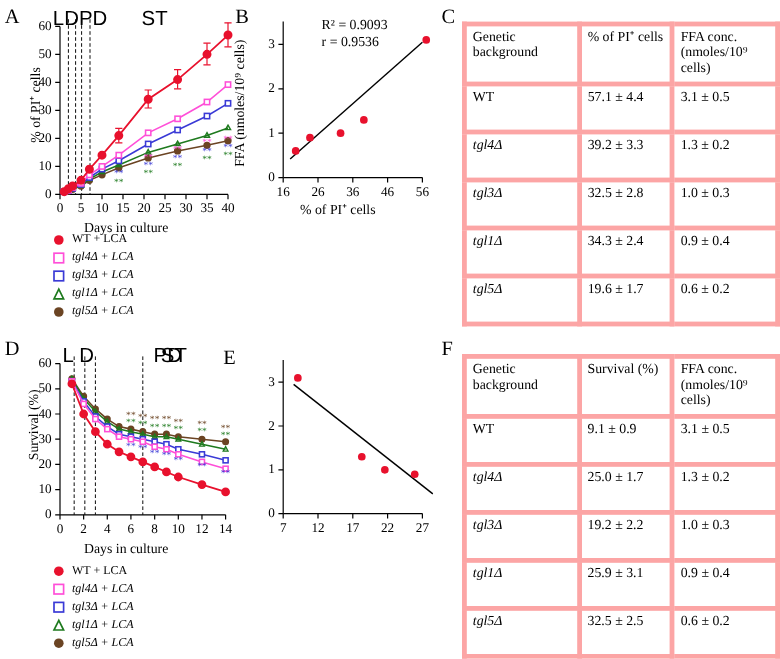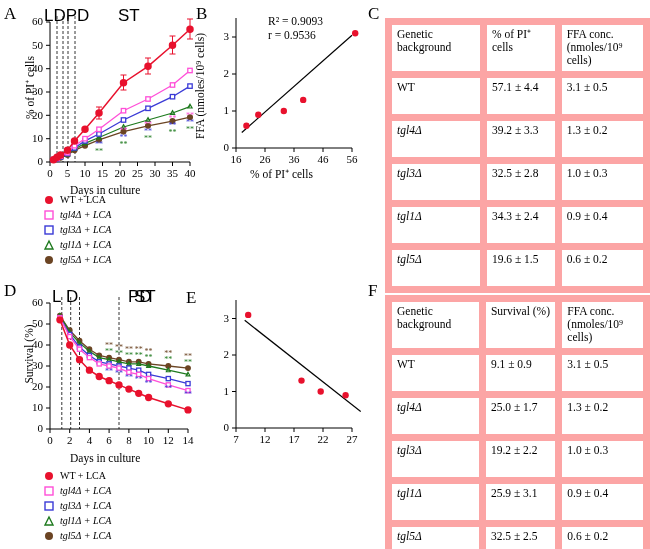--- a/index.html
+++ b/index.html
@@ -1,21 +1,21 @@
 <!DOCTYPE html>
 <html><head>
 <meta charset="utf-8">
 <style>
   html,body{margin:0;padding:0;background:#fff;}
   body{width:650px;height:549px;position:relative;font-family:"Liberation Serif",serif;color:#000;overflow:hidden;}
   .panel-label{position:absolute;font-family:"Liberation Serif",serif;font-size:17px;font-weight:normal;}
   .abs{position:absolute;}
   svg{display:block;}
   table.gtab{border-collapse:collapse;font-family:"Liberation Serif",serif;font-size:11.5px;}
-  table.gtab td{border:7px solid #fca5a5;padding:3px 5px;vertical-align:top;line-height:1.15;}
+  table.gtab td{border:4px solid #fca5a5;padding:3px 5px;vertical-align:top;line-height:1.15;}
   .legend{position:absolute;font-family:"Liberation Serif",serif;font-size:10px;}
   .legend .row{display:flex;align-items:center;height:15px;}
   .legend .mk{width:22px;display:flex;align-items:center;justify-content:center;}
   .legend .lb{white-space:nowrap;}
   .ital{font-style:italic;}
   .axtxt{font-family:"Liberation Serif",serif;font-size:11px;}
   .axlab{font-family:"Liberation Serif",serif;font-size:11.5px;}
   .statbox{font-family:"Liberation Serif",serif;font-size:11.5px;line-height:1.25;margin-left:32px;}
   .phase{font-family:Liberation Sans, sans-serif;font-size:17px;}
 </style>
@@ -320,21 +320,21 @@
     <td>32.5 ± 2.8</td>
     <td>1.0 ± 0.3</td>
   </tr>
   <tr>
     <td style="height:30px;" class="ital">tgl1Δ</td>
     <td>34.3 ± 2.4</td>
     <td>0.9 ± 0.4</td>
   </tr>
   <tr>
     <td style="height:30px;" class="ital">tgl5Δ</td>
-    <td>19.6 ± 1.5</td>
+    <td>19.6 ± 1.7</td>
     <td>0.6 ± 0.2</td>
   </tr>
 </tbody>
     </table>
 </div>
 
 <div class="abs" style="left:8px;top:281px;">
 <svg width="190" height="180" viewBox="0 0 190 180">
   <g stroke="#000" stroke-width="1" fill="none">
     <line x1="42" y1="22" x2="42" y2="148"></line>

